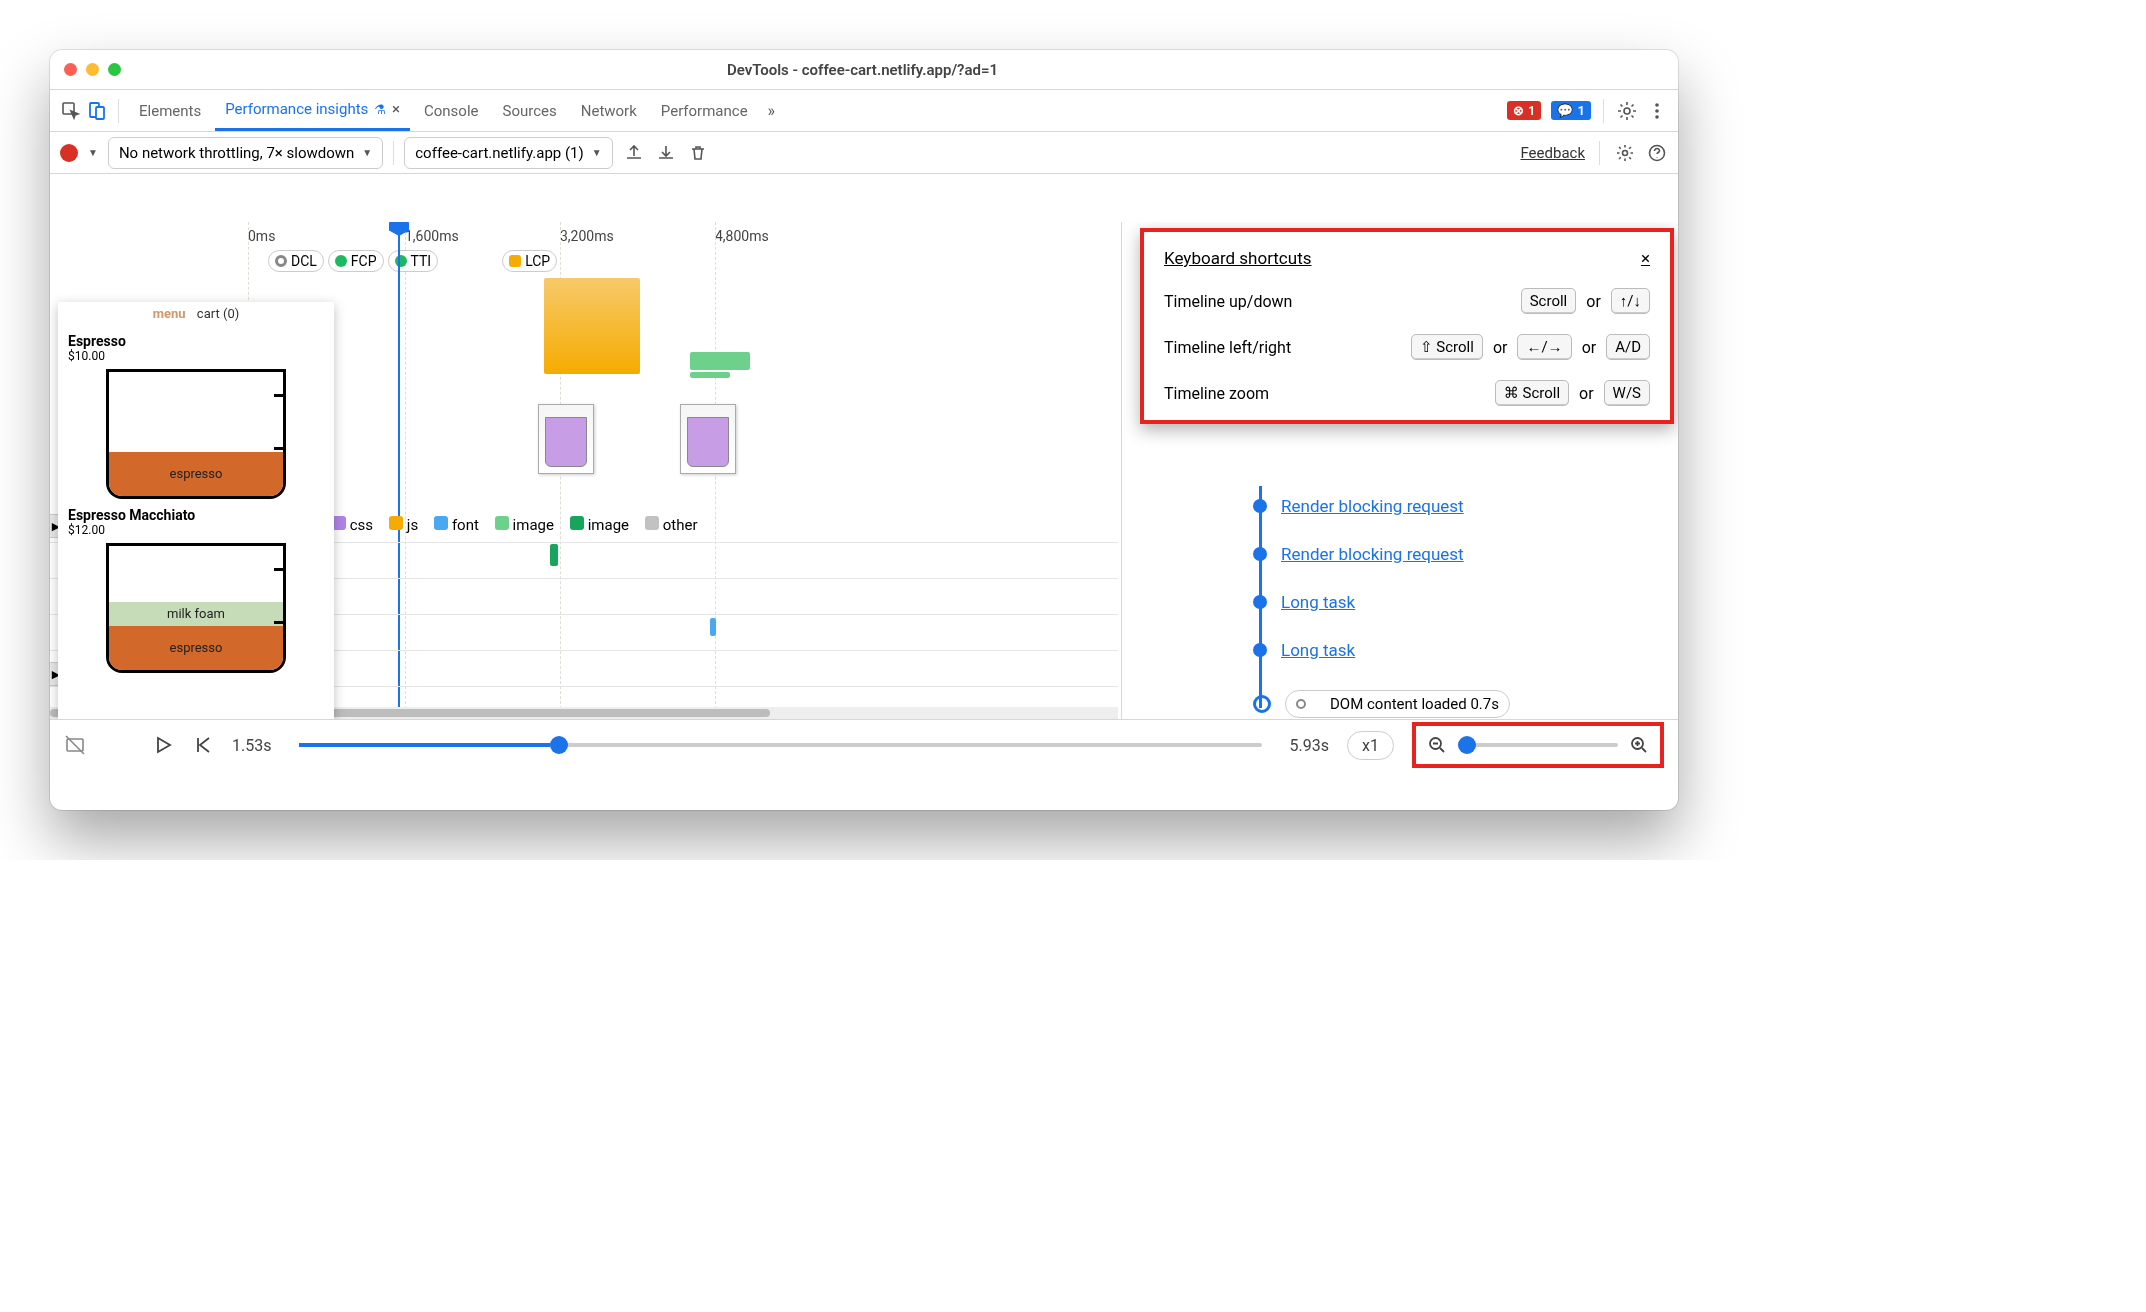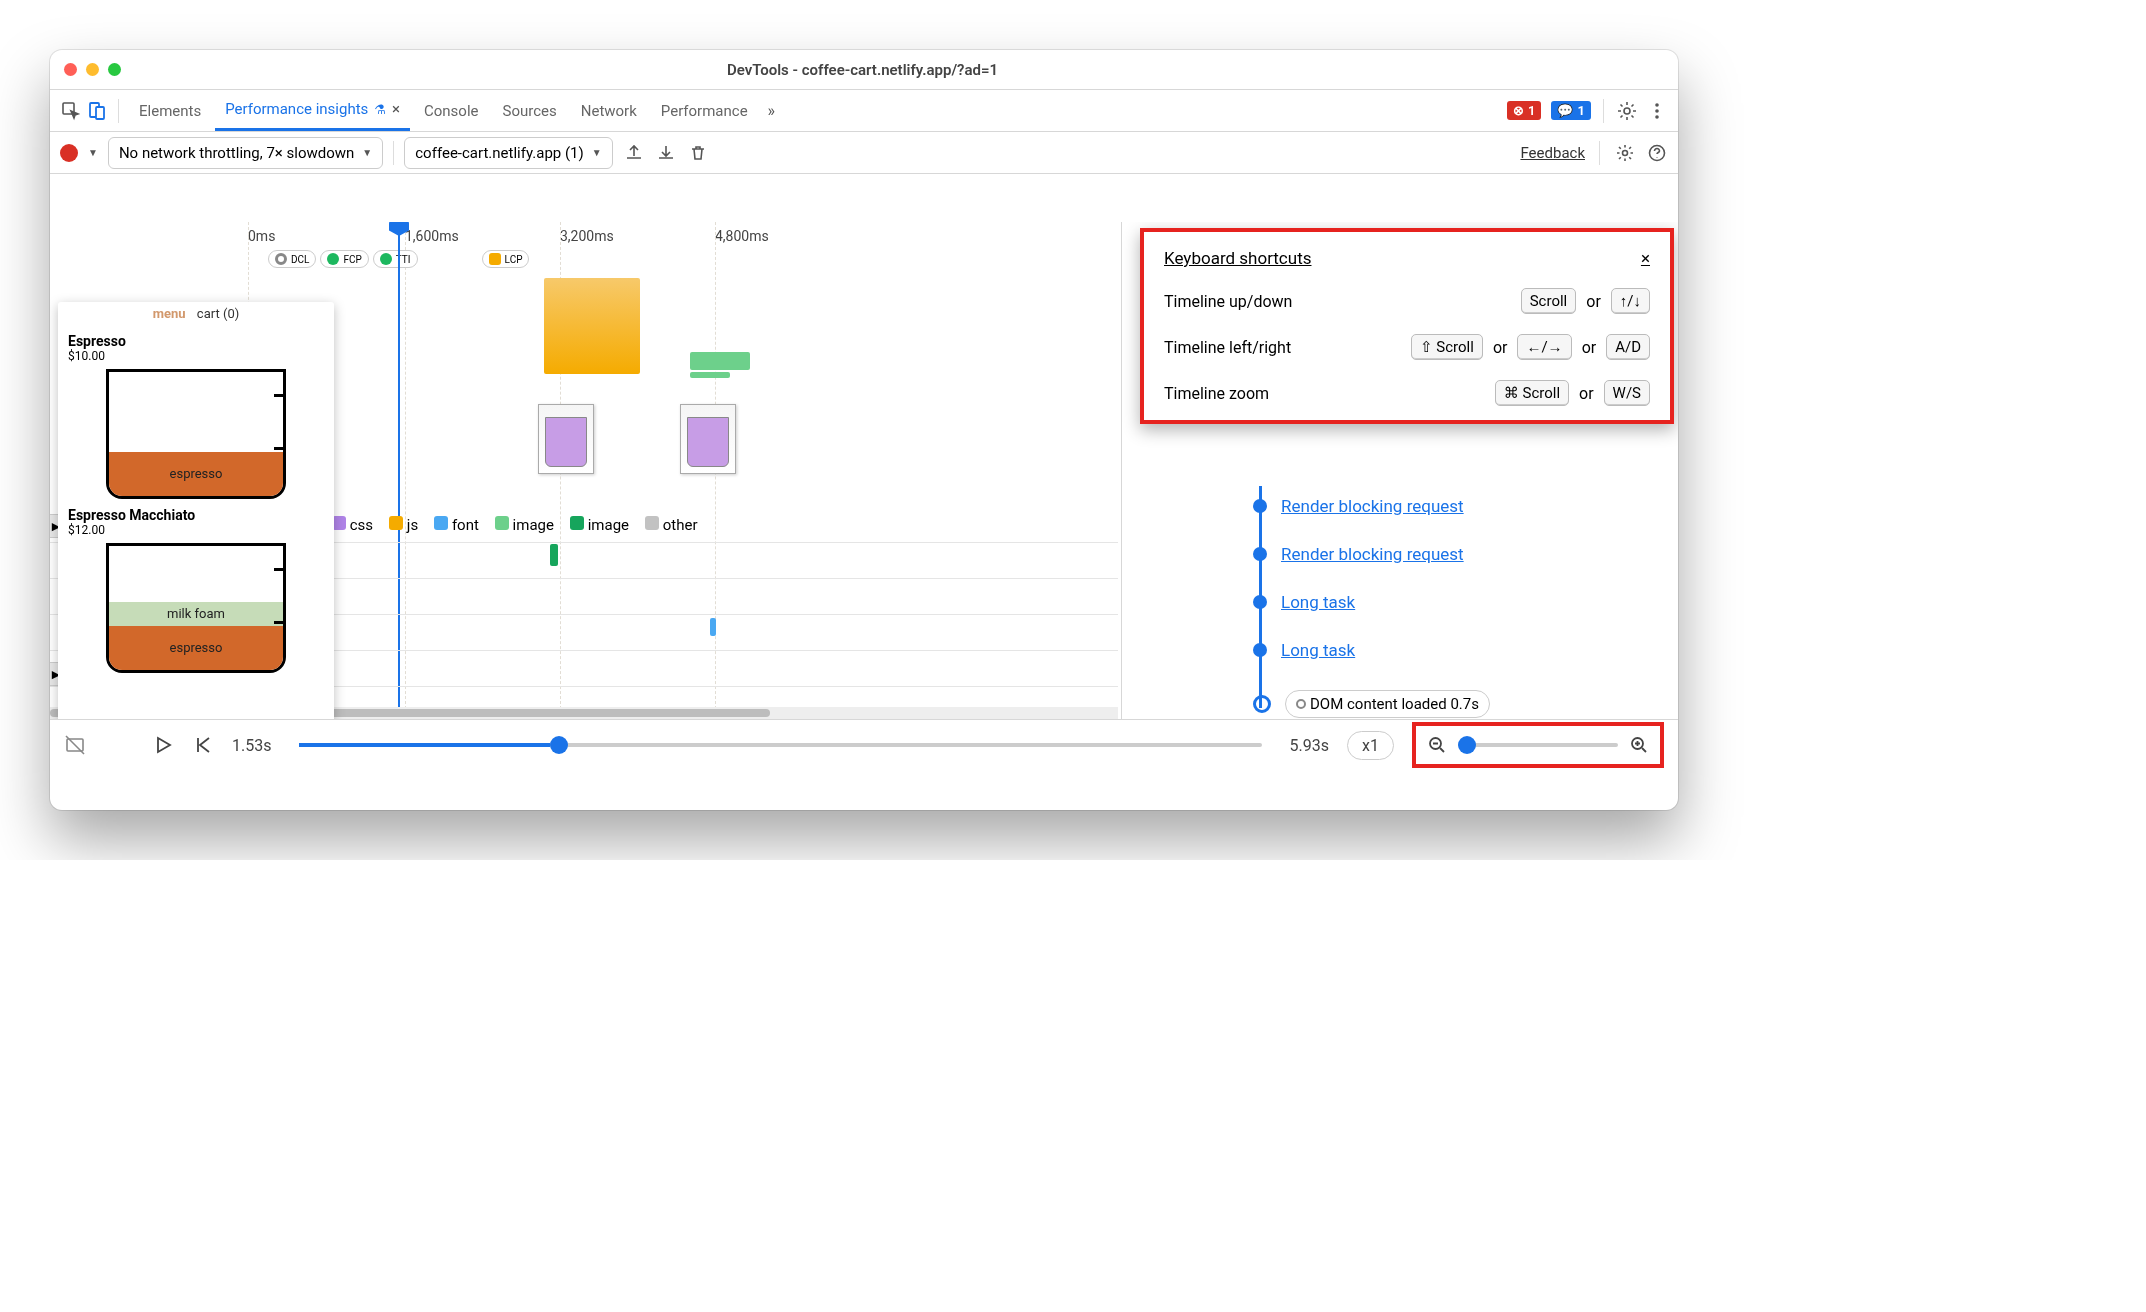--- a/index.html
+++ b/index.html
@@ -23,21 +23,21 @@
 .record { width: 18px; height: 18px; border-radius: 50%; background: #d93025; }
 .select { display: flex; align-items: center; border: 1px solid #ccc; border-radius: 6px; padding: 6px 10px; gap: 8px; font-size: 15px; cursor: pointer; }
 .caret { font-size: 10px; color: #555; }
 .link { text-decoration: underline; color: #333; }
 
 .timeline-area { position: relative; height: 498px; border-bottom: 1px solid #d7d7d7; background: #fff; overflow: hidden; margin-top: 48px; }
 .tick { position: absolute; top: 6px; font-size: 14px; color: #444; }
 .tick-line { position: absolute; top: 0; bottom: 0; border-left: 1px dashed #e2ddd4; }
 .playhead { position: absolute; top: 0; bottom: 0; left: 348px; width: 2px; background: #1a73e8; }
 .playhead::before { content: ""; position: absolute; top: -2px; left: -9px; width: 20px; height: 16px; background: #1a73e8; border-radius: 4px 4px 0 0; clip-path: polygon(0 0, 100% 0, 100% 65%, 50% 100%, 0 65%); }
-.markers { position: absolute; top: 28px; left: 0; display: flex; gap: 4px; font-size: 10px; }
+.markers { position: absolute; top: 28px; left: 0; display: flex; gap: 4px; font-size: 14px; }
 .mk { display: inline-flex; align-items: center; gap: 4px; padding: 2px 6px; border-radius: 12px; border: 1px solid #ccc; background: #fff; }
 .mdot { width: 12px; height: 12px; border-radius: 50%; }
 .gray-ring { width: 12px; height: 12px; border: 3px solid #888; border-radius: 50%; background:#fff; }
 .block { position: absolute; border-radius: 2px; }
 
 .legend { position: absolute; top: 294px; left: 282px; display: flex; gap: 16px; font-size: 15px; }
 .sw { width: 14px; height: 14px; border-radius: 3px; display:inline-block; }
 
 .thumb-frame { position: absolute; left: 8px; top: 80px; width: 276px; height: 420px; background: #fff; box-shadow: 0 3px 12px rgba(0,0,0,.25); border-radius: 3px; padding: 0; font-family: Georgia, serif; }
 .thumb-frame .nav { text-align: center; font-size: 13px; padding: 4px 0; }
@@ -52,21 +52,21 @@
 .price { font-size: 12px; margin-left: 10px; }
 
 .mini-thumb { position:absolute; width:56px; height:70px; border:1px solid #aaa; background:linear-gradient(#f5f5f5,#fff); box-shadow:1px 1px 3px rgba(0,0,0,.2); }
 .mini-thumb .inner { position:absolute; left:6px; right:6px; top:12px; bottom:6px; border:1px solid #888; border-radius:0 0 6px 6px; }
 
 .insights { position: absolute; top: 250px; right: 0; width: 445px; padding: 10px 20px; text-align: center; }
 .ins-item { display: flex; align-items: center; gap: 14px; height: 48px; }
 .ins-dot { width: 14px; height: 14px; border-radius: 50%; background: #1a73e8; position: relative; }
 .ins-link { color: #1a73e8; text-decoration: underline; font-size: 17px; }
 .ins-ring { width: 18px; height: 18px; border: 3px solid #1a73e8; border-radius: 50%; background:#fff; }
-.pill { display:inline-flex; align-items:center; gap:4px; padding:4px 10px; border:1px solid #ccc; border-radius: 16px; font-size:15px; }
+.pill { display:inline-flex; align-items:center; gap:24px; padding:4px 10px; border:1px solid #ccc; border-radius: 16px; font-size:15px; }
 
 .shortcuts { position: absolute; top: 6px; right: 4px; width: 534px; background: #fff; border: 4px solid #e6231f; padding: 16px 20px 14px; box-shadow: 0 6px 16px rgba(0,0,0,.3); }
 .sc-title { text-decoration: underline; font-size: 17px; font-weight: 400; display: flex; justify-content: space-between; }
 .sc-row { display: flex; align-items: center; justify-content: space-between; margin-top: 20px; font-size: 16px; }
 .key { border: 1px solid #bbb; border-radius: 5px; padding: 3px 8px; font-size: 15px; background: #f6f6f6; box-shadow: inset 0 -1px 0 #ccc; white-space: nowrap; }
 .sc-right { display: flex; align-items: center; gap: 10px; }
 
 .footer { height: 50px; display: flex; align-items: center; padding: 0 14px; gap: 18px; font-size: 16px; color:#444; }
 .slider { flex: 1; height: 4px; background: #ccc; border-radius: 2px; position: relative; margin: 0 10px; }
 .slider .fill { position: absolute; left:0; top:0; bottom:0; background:#1a73e8; }

